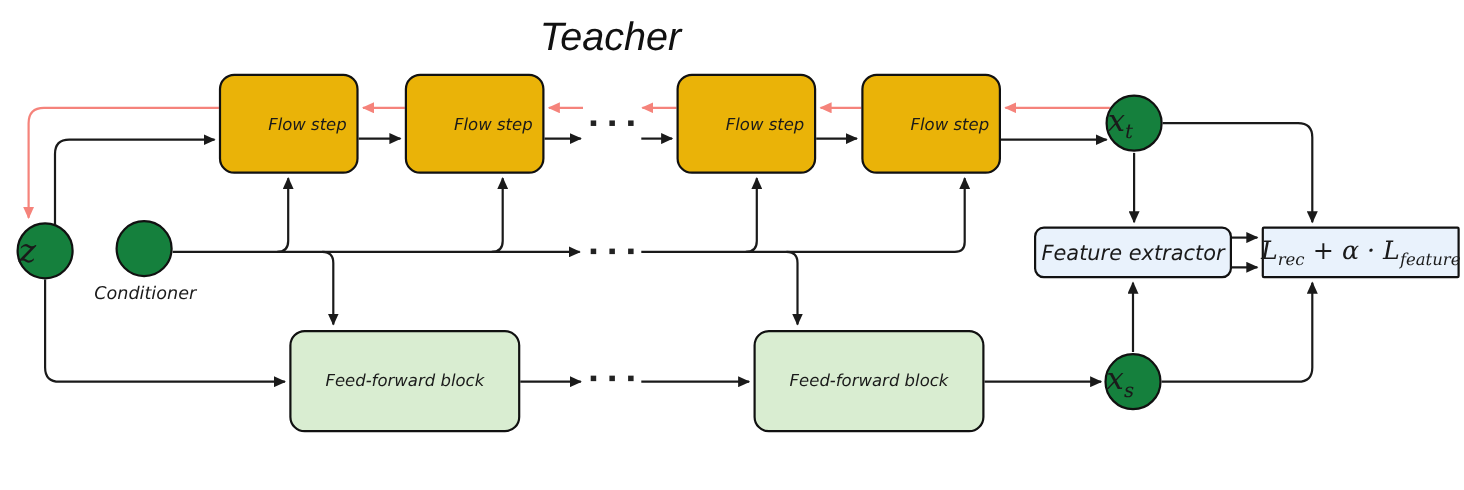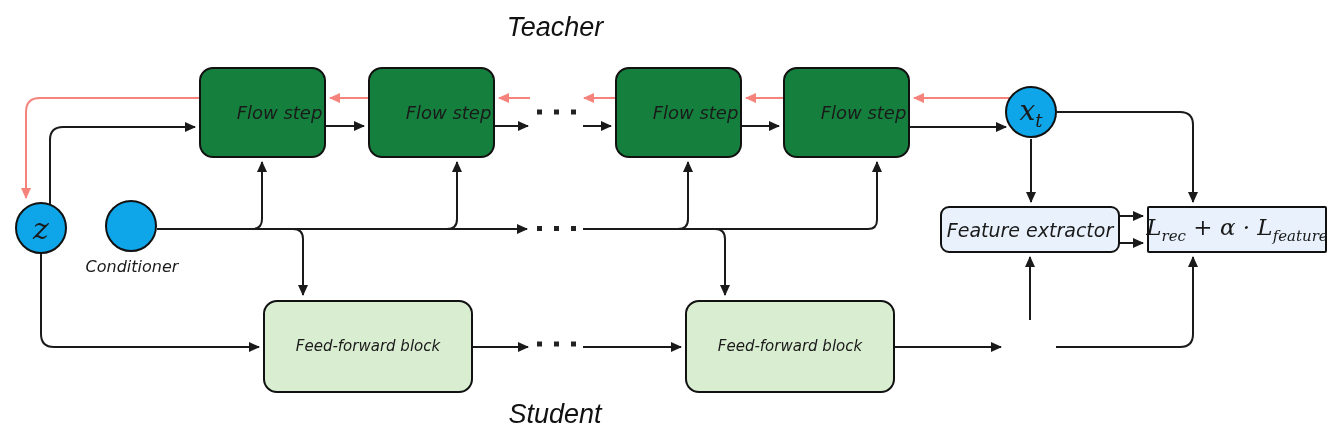--- a/index.html
+++ b/index.html
@@ -6,37 +6,37 @@
   .canvas{
     position:relative;width:1331px;height:445px;background:#ffffff;overflow:hidden;
     font-family:"DejaVu Sans",sans-serif;color:#1a1a1a;
   }
   .wires{position:absolute;left:0;top:0;width:1331px;height:445px;}
   .box{
     position:absolute;box-sizing:border-box;border:2.5px solid #111;
     display:flex;align-items:center;justify-content:center;text-align:center;
     font-style:italic;color:#1a1a1a;
   }
-  .flow{background:#15803d;border-radius:14px;font-size:18px;padding-left:34px;}
+  .flow{background:#eab308;border-radius:14px;font-size:15px;padding-left:34px;}
   .ff{background:#d9edd1;border-radius:14px;font-size:15px;line-height:1.3;padding:0 26px;}
   .fe{background:#e9f2fc;border-radius:9px;font-size:19px;}
   .loss{background:#e9f2fc;border-radius:2px;font-family:"DejaVu Serif",serif;font-size:23px;font-style:italic;}
   .loss sub{font-size:15px;}
   .circle{
     position:absolute;width:52px;height:52px;border-radius:50%;
-    box-sizing:border-box;border:2.5px solid #111;background:#0ea5e9;
-    display:flex;align-items:center;justify-content:center;
+    box-sizing:border-box;border:2.5px solid #111;background:#15803d;
+    display:flex;align-items:center;justify-content:flex-start;
     font-family:"DejaVu Serif",serif;font-style:italic;
   }
   .math{font-family:"DejaVu Serif",serif;font-style:italic;white-space:nowrap;}
   .node-xt .math,.node-xs .math{font-size:28px;}
   .node-xt sub,.node-xs sub{font-size:18px;}
   .node-z .math{font-size:30px;}
   .title{
-    position:absolute;width:200px;text-align:center;font-style:italic;font-size:27px;
+    position:absolute;width:200px;text-align:center;font-style:italic;font-size:36px;
     font-family:"Liberation Sans",sans-serif;color:#111;
   }
   .cond-label{
     position:absolute;left:70px;top:257px;width:124px;text-align:center;
     font-style:italic;font-size:16px;
   }
 </style>
 </head>
 <body>
 
@@ -98,21 +98,20 @@
       <rect x="571" y="226" width="5" height="5"></rect>
     </g>
     <g fill="#222222">
       <rect x="537" y="341.5" width="5" height="5"></rect>
       <rect x="554" y="341.5" width="5" height="5"></rect>
       <rect x="571" y="341.5" width="5" height="5"></rect>
     </g>
   </svg>
 
   <div class="title" style="left:455px;top:12px;">Teacher</div>
-  <div class="title" style="left:455px;top:399px;">Student</div>
 
   <div class="box flow" style="left:199px;top:67px;width:127px;height:91px;">Flow step</div>
   <div class="box flow" style="left:368px;top:67px;width:127px;height:91px;">Flow step</div>
   <div class="box flow" style="left:615px;top:67px;width:127px;height:91px;">Flow step</div>
   <div class="box flow" style="left:783px;top:67px;width:127px;height:91px;">Flow step</div>
 
   <div class="box ff" style="left:263px;top:300px;width:210px;height:93px;">Feed-forward block</div>
   <div class="box ff" style="left:685px;top:300px;width:210px;height:93px;">Feed-forward block</div>
 
   <div class="box fe" style="left:940px;top:206px;width:180px;height:47px;text-align:center;">Feature extractor</div>
@@ -121,14 +120,17 @@
   </div>
 
   <div class="circle node-z" style="left:15px;top:202px;">
     <span class="math">z</span>
   </div>
   <div class="circle node-cond" style="left:105px;top:200px;"></div>
   <div class="cond-label">Conditioner</div>
   <div class="circle node-xt" style="left:1005px;top:86px;">
     <span class="math"><span>x</span><sub>t</sub></span>
   </div>
+  <div class="circle node-xs" style="left:1004px;top:321px;">
+    <span class="math"><span>x</span><sub>s</sub></span>
+  </div>
 
 </div>
 
 </body></html>

